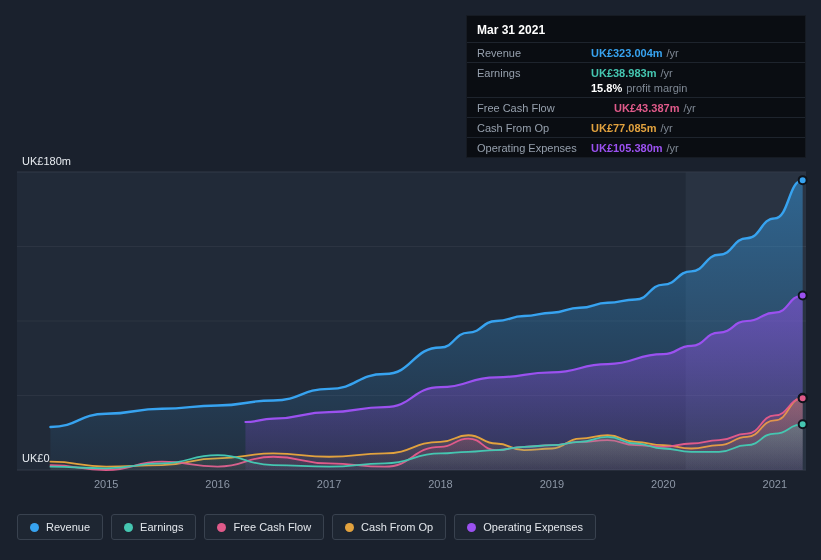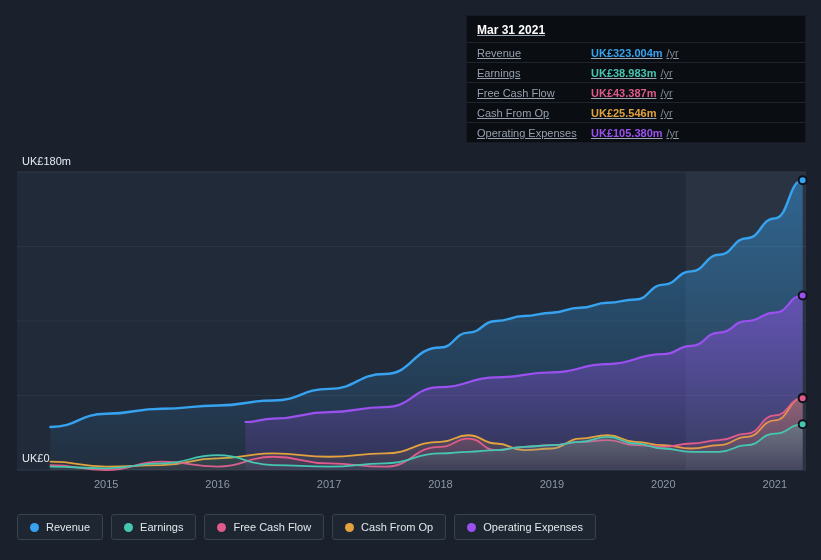--- a/index.html
+++ b/index.html
@@ -3,21 +3,21 @@
 <meta charset="utf-8">
 <style>
   * { margin:0; padding:0; box-sizing:border-box; }
   html,body { background:#10151d; }
   body { font-family:"Liberation Sans", sans-serif; }
   .stage { position:relative; width:821px; height:560px; background:#1a212d; overflow:hidden; }
   svg.chart { position:absolute; left:0; top:0; display:block; }
   svg text { font-family:"Liberation Sans", sans-serif; }
 
   .tooltip { position:absolute; left:466px; top:15px; width:340px; background:#0a0d12;
-             border:1px solid #161b23; font-size:11px; color:#9aa3b1; z-index:3;text-decoration:underline; }
+             border:1px solid #161b23; font-size:11px; color:#9aa3b1; z-index:3; }
   .tt-title { padding:7px 10px 5px; color:#ffffff; font-weight:bold; font-size:12px; }
   .tt-row { display:flex; align-items:baseline; padding:4px 10px 3px; border-top:1px solid #1e242d; }
   .tt-row.no-border { border-top:none; padding-top:0; }
   .tt-label { width:114px; flex:none; color:#96a0ad; }
   .tt-value { font-weight:bold; }
   .tt-suffix { color:#7f8894; margin-left:4px; }
 
   .legend { position:absolute; left:17px; top:514px; display:flex; gap:8px; z-index:2; }
   .legend-item { display:flex; align-items:center; gap:7px; padding:6px 12px; background:#1e2632;
                  border:1px solid #39424f; border-radius:3px; color:#e3e7ec; font-size:11px; cursor:pointer; }
@@ -90,28 +90,33 @@
         <div class="tt-row">
           <span class="tt-label">Revenue</span>
           <span class="tt-value" style="color: rgb(55, 163, 240);">UK£323.004m</span>
           <span class="tt-suffix">/yr</span>
         </div>
         <div class="tt-row">
           <span class="tt-label">Earnings</span>
           <span class="tt-value" style="color: rgb(69, 198, 177);">UK£38.983m</span>
           <span class="tt-suffix">/yr</span>
         </div>
+        <div class="tt-row no-border">
+          <span class="tt-label"></span>
+          <span class="tt-value" style="color: rgb(255, 255, 255);">15.8%</span>
+          <span class="tt-suffix">profit margin</span>
+        </div>
         <div class="tt-row">
           <span class="tt-label">Free Cash Flow</span>
-          <span class="tt-value" style="color: rgb(224, 90, 138);">UK£43.387m</span>
+          <span class="tt-value" style="color: rgb(224, 90, 138); margin-left: 23px;">UK£43.387m</span>
           <span class="tt-suffix">/yr</span>
         </div>
         <div class="tt-row">
           <span class="tt-label">Cash From Op</span>
-          <span class="tt-value" style="color: rgb(226, 162, 62);">UK£25.546m</span>
+          <span class="tt-value" style="color: rgb(226, 162, 62);">UK£77.085m</span>
           <span class="tt-suffix">/yr</span>
         </div>
         <div class="tt-row">
           <span class="tt-label">Operating Expenses</span>
           <span class="tt-value" style="color: rgb(155, 81, 240);">UK£105.380m</span>
           <span class="tt-suffix">/yr</span>
         </div>
       </div>
   </div>
 

